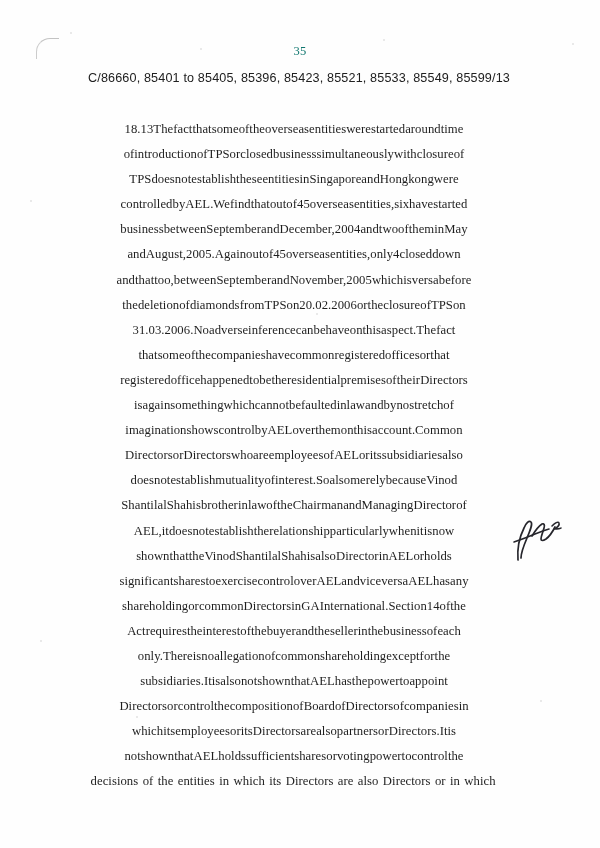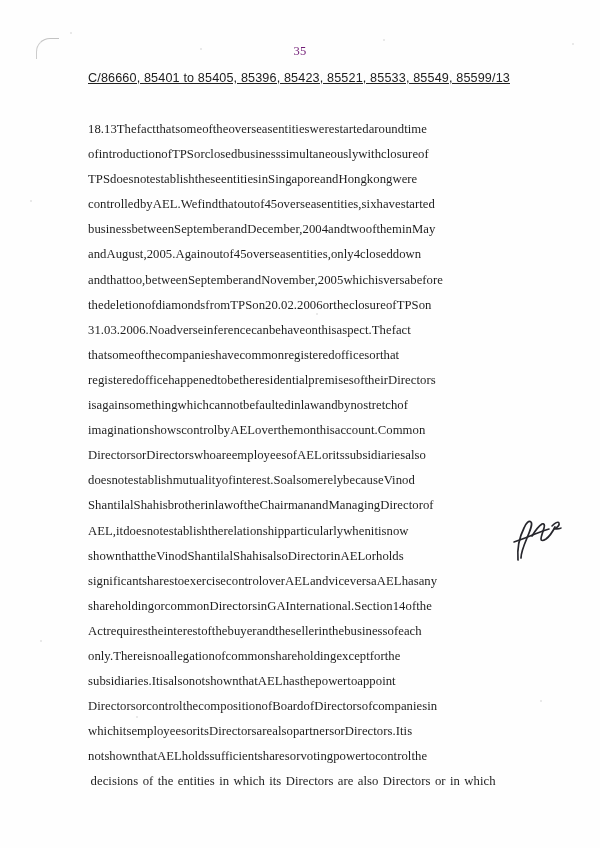--- a/index.html
+++ b/index.html
@@ -38,54 +38,53 @@
 
   .page-number {
     position: absolute;
     top: 44px;
     left: 0;
     width: 600px;
     text-align: center;
     font-family: "Liberation Serif", "DejaVu Serif", serif;
     font-size: 12.5px;
     letter-spacing: 0.3px;
-    color: #701a75;
+    color: #0f766e;
   }
 
   .case-header {
     position: absolute;
     top: 71px;
     left: 88px;
     width: 424px;
     font-family: "Liberation Sans", "DejaVu Sans", sans-serif;
     font-size: 12.6px;
     letter-spacing: 0.15px;
     color: #202020;
     white-space: nowrap;
-    text-decoration: underline;
   }
 
   .body-block {
     position: absolute;
     top: 117px;
     left: 88px;
     width: 412px;
   }
   .para-line {
     font-size: 12.7px;
     line-height: 25.1px;
     height: 25.1px;
     color: #1e1e1e;
     letter-spacing: 0.05px;
     white-space: nowrap;
     display: flex;
   }
   
   .para-line.just {
-    justify-content: flex-start;
+    justify-content: center;
   }
   .para-line.last {
     justify-content: flex-end;
   }
   .para-line.last .w { margin-right: 4.4px; }
   .w { display: inline-block; }
 
   .signature {
     position: absolute;
     left: 508px;

